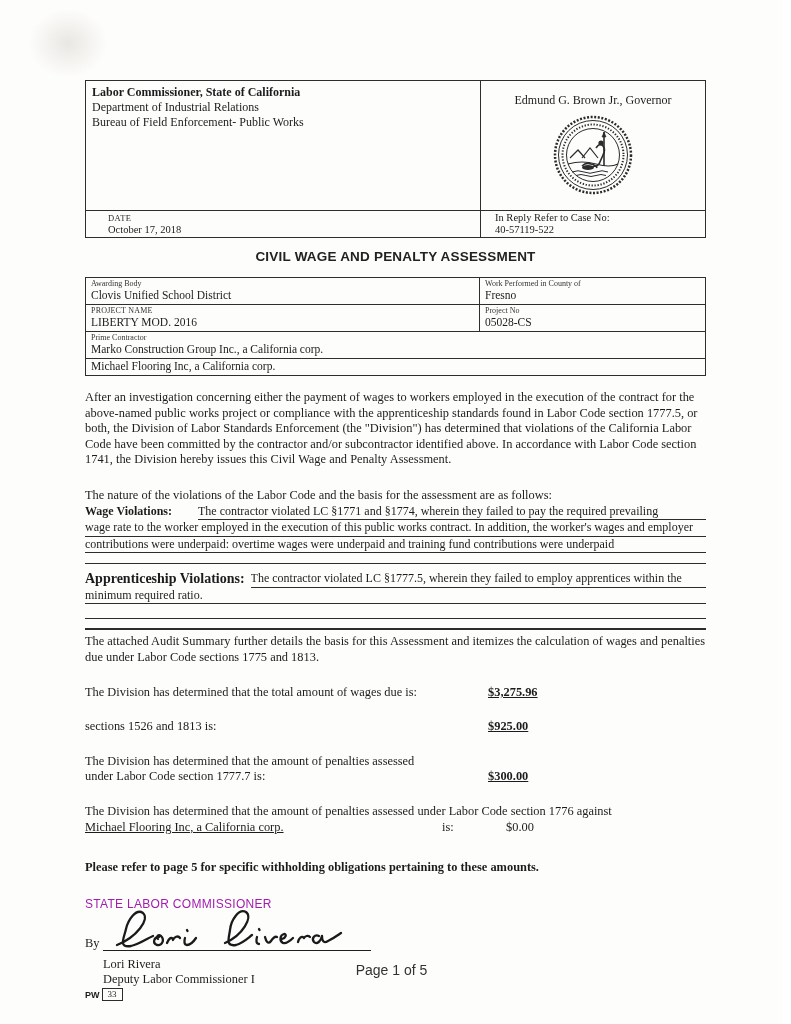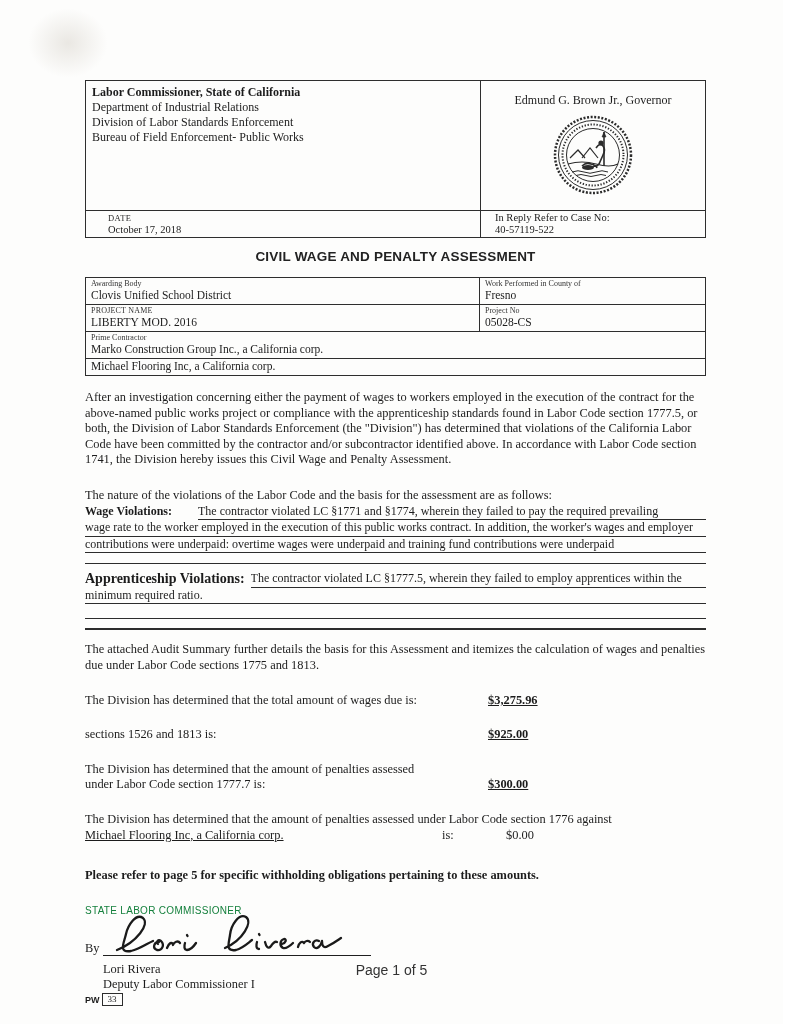--- a/index.html
+++ b/index.html
@@ -89,41 +89,41 @@
   .lead-line .vlabel.small { font-size:14px; padding-right:6px; }
   .lead-line .vtext {
     flex:1 1 auto;
     border-bottom:1.2px solid #2c2c2c;
     font-size:12px; line-height:14.5px; padding-bottom:1px;
     white-space:nowrap; overflow:hidden;
   }
   .blank-rule { border-bottom:1.6px solid #2c2c2c; height:11px; }
   .blank-rule.thick { border-bottom-width:2px; }
 
-  .audit { margin-top:12px; }
+  .audit { margin-top:4px; }
 
   
   .amt-row { position:relative; margin-top:19px; font-size:12.4px; line-height:15.6px; }
   .amt {
     position:absolute; left:403px;
     font-weight:bold; text-decoration:underline;
   }
   .amt.on-line2 { bottom:0; }
   .entity-line { position:relative; }
   .entity { text-decoration:underline; }
   .is-label { position:absolute; left:357px; }
   .amt-sm { position:absolute; left:421px; }
 
   .withhold { margin-top:25px; font-weight:bold; font-size:12.4px; }
 
   
   .slc {
     margin-top:22px;
     font-family:"Liberation Sans", sans-serif;
-    font-size:10px; letter-spacing:.3px; color:#15803d;
+    font-size:12px; letter-spacing:.3px; color:#a21caf;
   }
   .sig-row { position:relative; margin-top:4px; height:40px; }
   .by-label { position:absolute; left:0; bottom:4px; font-size:12.4px; }
   .sig-script { position:absolute; left:18px; bottom:-2px; }
   .sig-underline { position:absolute; left:18px; bottom:4px; width:268px; border-bottom:1.8px solid #1f1f1f; }
   .signer-name { margin-top:2px; padding-left:18px; font-size:12.4px; }
   .signer-title { padding-left:18px; font-size:12.4px; }
   .form-row { display:flex; align-items:center; margin-top:1px; }
   .form-code { font-size:9px; font-weight:bold; font-family:"Liberation Sans", sans-serif; }
   .form-num-box {
@@ -143,21 +143,20 @@
 
 <div class="page">
   <div class="scan-smudge"></div>
 
   <div class="content">
 
     <div class="head-box">
       <div class="hb-left">
         <div class="l0">Labor Commissioner, State of California</div>
         <div>Department of Industrial Relations</div>
-        <div>Division of Labor Standards Enforcement</div>
         <div>Bureau of Field Enforcement- Public Works</div>
       </div>
       <div class="hb-right">
         <div>Edmund G. Brown Jr., Governor</div>
         <div class="seal">
           <svg width="82" height="82" viewBox="0 0 82 82">
             <g fill="none" stroke="#2b2b2b">
               <circle cx="41" cy="41" r="38" stroke-width="2.5" stroke-dasharray="2,1.6"></circle>
               <circle cx="41" cy="41" r="34.5" stroke-width="1"></circle>
               <circle cx="41" cy="41" r="26.5" stroke-width="1"></circle>

